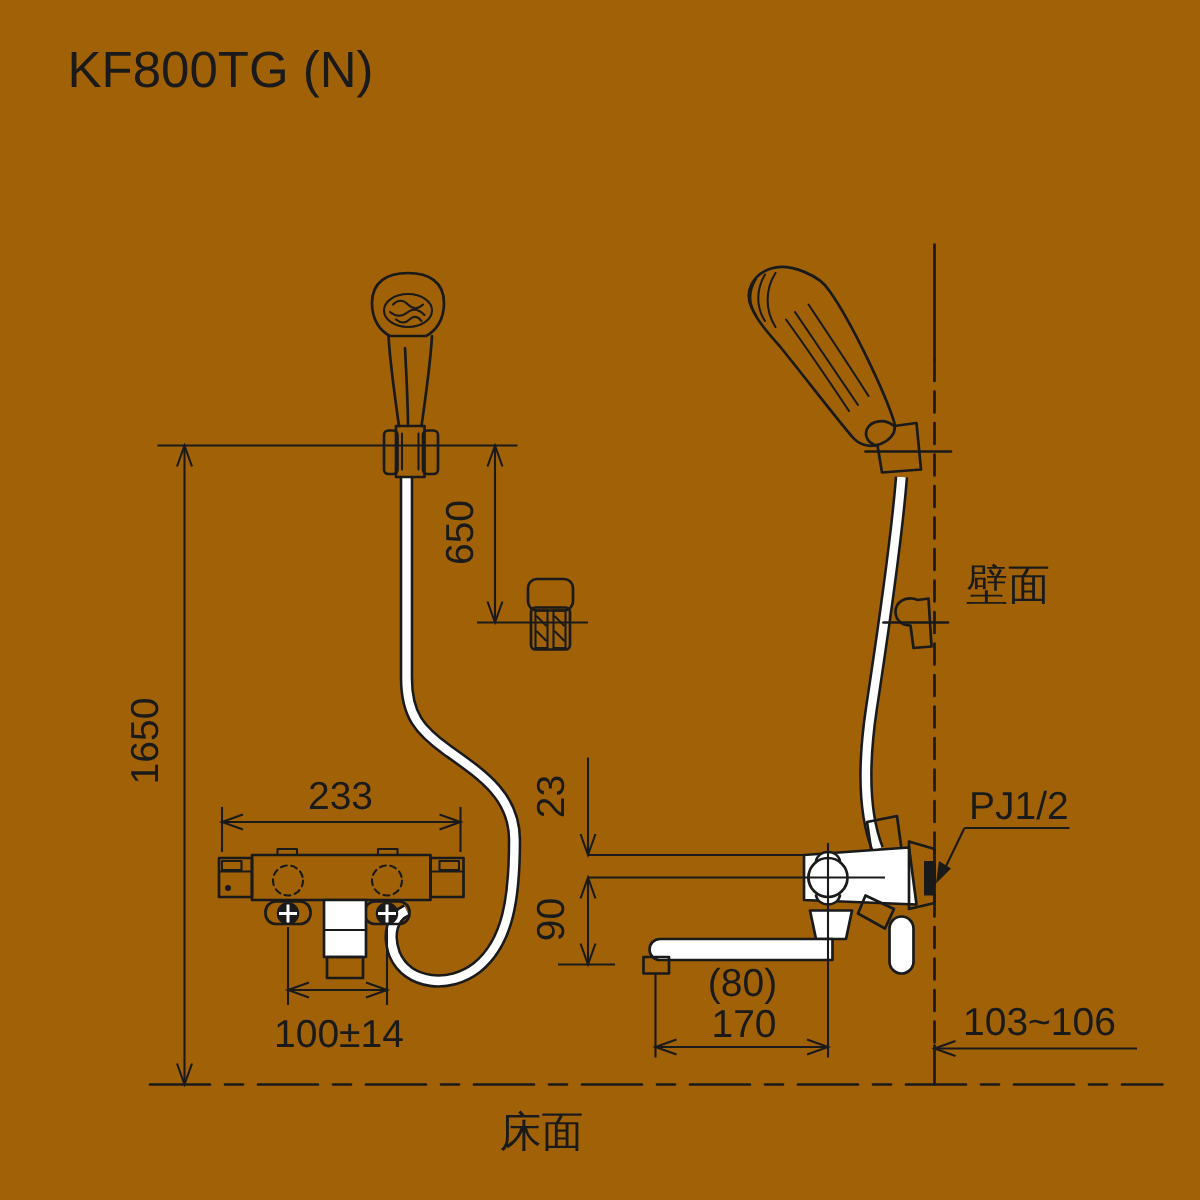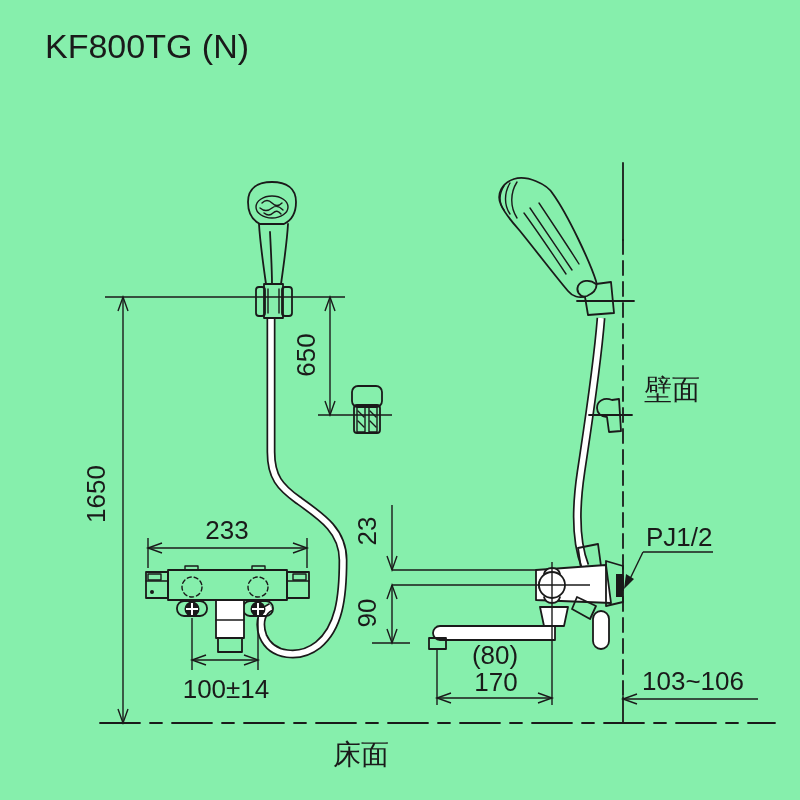--- a/index.html
+++ b/index.html
@@ -1,16 +1,16 @@
 <!DOCTYPE html>
 <html><head>
 <meta charset="utf-8">
 <style>
   html,body{margin:0;padding:0;background:#ffffff;}
-  .stage{position:relative;width:800px;height:800px;background:#86efac;overflow:hidden;text-align:right;}
+  .stage{position:relative;width:800px;height:800px;background:#a16207;overflow:hidden;text-align:right;}
   svg{display:block;}
   .draw{stroke:#1a1a1a;fill:none;stroke-width:1.8;stroke-linecap:round;stroke-linejoin:round;}
   .thin{stroke-width:1.4;}
   .dim{stroke:#1a1a1a;fill:none;stroke-width:1.4;stroke-linecap:butt;}
   .hosea{stroke:#1a1a1a;fill:none;stroke-width:9;stroke-linecap:butt;}
   .hoseb{stroke:#ffffff;fill:none;stroke-width:5.6;stroke-linecap:butt;}
   .dash{stroke-dasharray:14 7;}
   .cdash{stroke-dasharray:40 10 12 10;}
   .hdash{stroke-dasharray:4 3;}
   .fillk{fill:#1a1a1a;stroke:none;}

